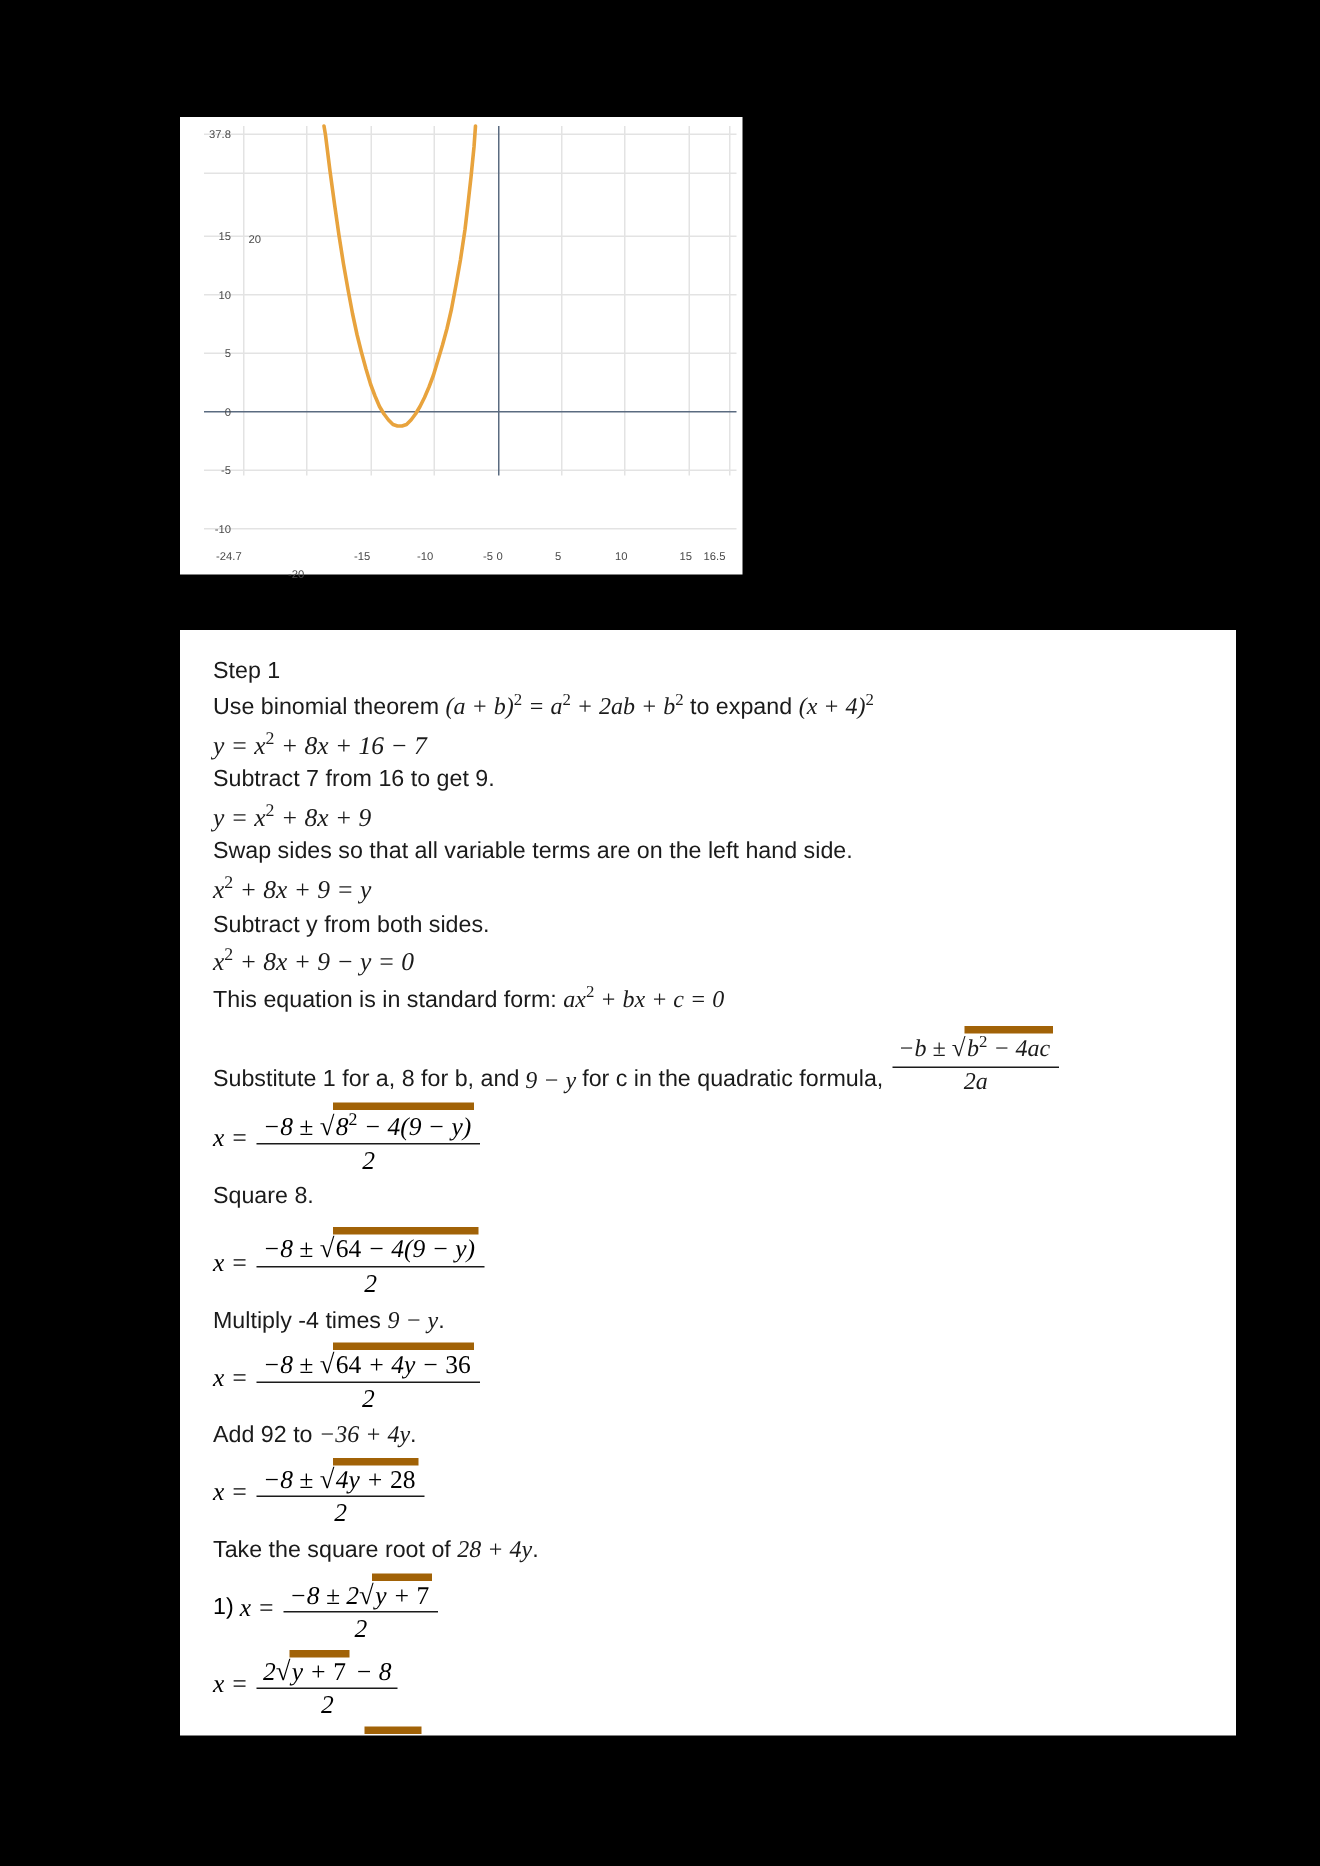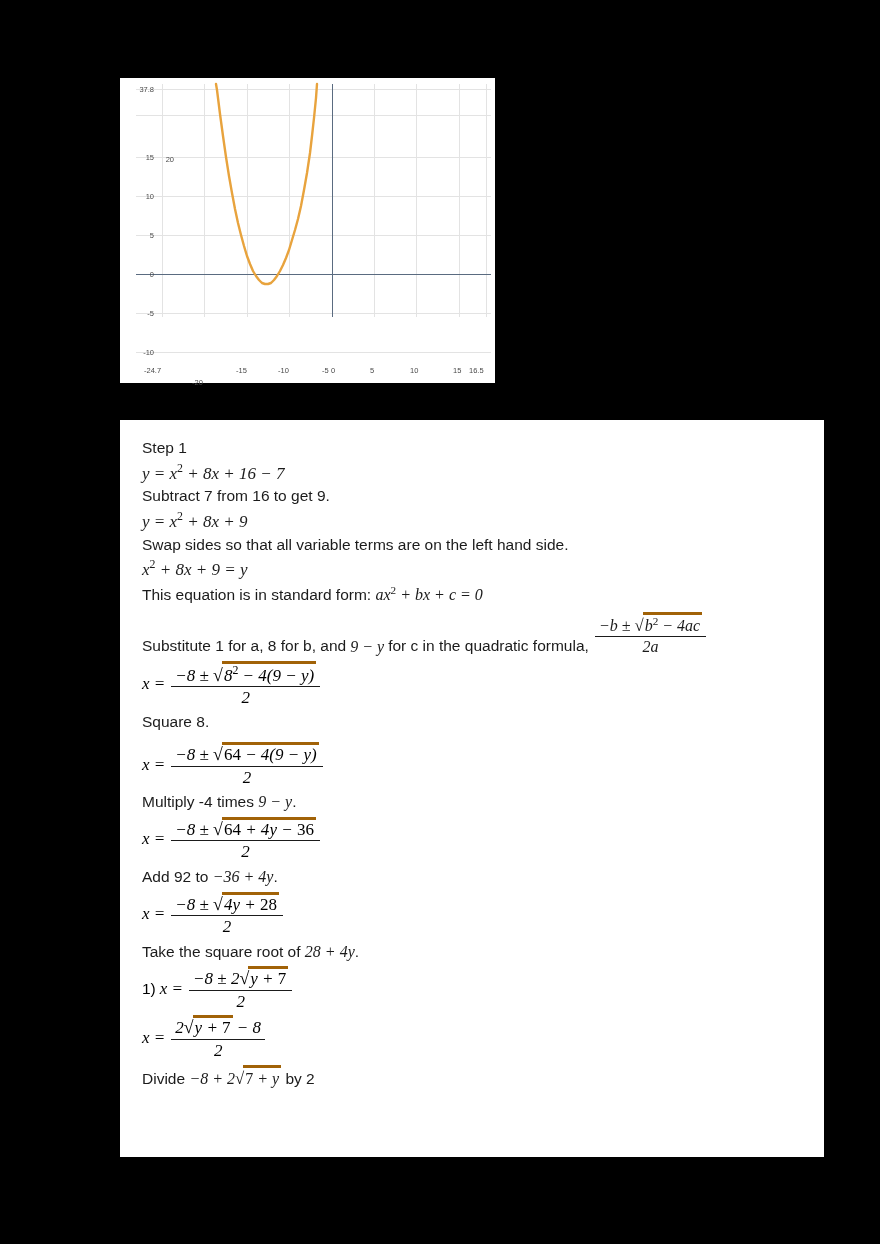--- a/index.html
+++ b/index.html
@@ -99,21 +99,21 @@
   }
   .frac .top { display: block; padding: 0 4px 1px 4px; }
   .frac .bot { display: block; border-top: 1px solid #1b1b1b; padding: 1px 4px 0 4px; }
   .rad {
     display: inline-block;
     font-style: normal;
   }
   .rad .sign { font-family: "Liberation Serif", serif; font-size: 1.05em; }
   .rad .body {
     display: inline-block;
-    border-top: 3px solid #a16207;
+    border-top: 5px solid #a16207;
     padding: 0 2px;
     font-style: italic;
     margin-left: -1px;
   }
   .big { font-size: 17px; }
   .eqrow { display: flex; align-items: center; gap: 4px; margin: 4px 0 4px 0; }
   .lbl-x { font-family: "Liberation Serif", serif; font-style: italic; font-size: 17px; }
   .inline-mix { display: inline-flex; align-items: flex-end; gap: 4px; vertical-align: middle; }
 </style>
 </head>
@@ -166,38 +166,48 @@
     <div class="tick-label" style="left:333px; top:288px;">15</div>
     <div class="tick-label" style="left:349px; top:288px;">16.5</div>
   </div>
 </div>
 
 <div id="solution-panel">
   <div id="solution-inner">
 
     <div class="line txt">Step 1</div>
 
+    <div class="line txt">
+      <span>Use binomial theorem</span>
+      <span class="math">(<i>a</i> + <i>b</i>)<sup>2</sup> = <i>a</i><sup>2</sup> + 2<i>ab</i> + <i>b</i><sup>2</sup></span>
+      <span>to expand</span>
+      <span class="math">(<i>x</i> + 4)<sup>2</sup></span>
+    </div>
 
     <div class="mathline">
       <i>y</i> = <i>x</i><sup>2</sup> + 8<i>x</i> + 16 − 7
     </div>
 
     <div class="line txt">Subtract 7 from 16 to get 9.</div>
 
     <div class="mathline">
       <i>y</i> = <i>x</i><sup>2</sup> + 8<i>x</i> + 9
     </div>
 
     <div class="line txt">Swap sides so that all variable terms are on the left hand side.</div>
 
     <div class="mathline">
       <i>x</i><sup>2</sup> + 8<i>x</i> + 9 = <i>y</i>
     </div>
 
-
+    <div class="line txt">Subtract y from both sides.</div>
+
+    <div class="mathline">
+      <i>x</i><sup>2</sup> + 8<i>x</i> + 9 − <i>y</i> = 0
+    </div>
 
     <div class="line txt">
       <span>This equation is in standard form:</span>
       <span class="math"><i>ax</i><sup>2</sup> + <i>bx</i> + <i>c</i> = 0</span>
     </div>
 
     <div class="line txt" style="margin-top:6px;">
       <span class="inline-mix">
         <span>Substitute 1 for a, 8 for b, and</span>
         <span class="math">9 − <i>y</i></span>

